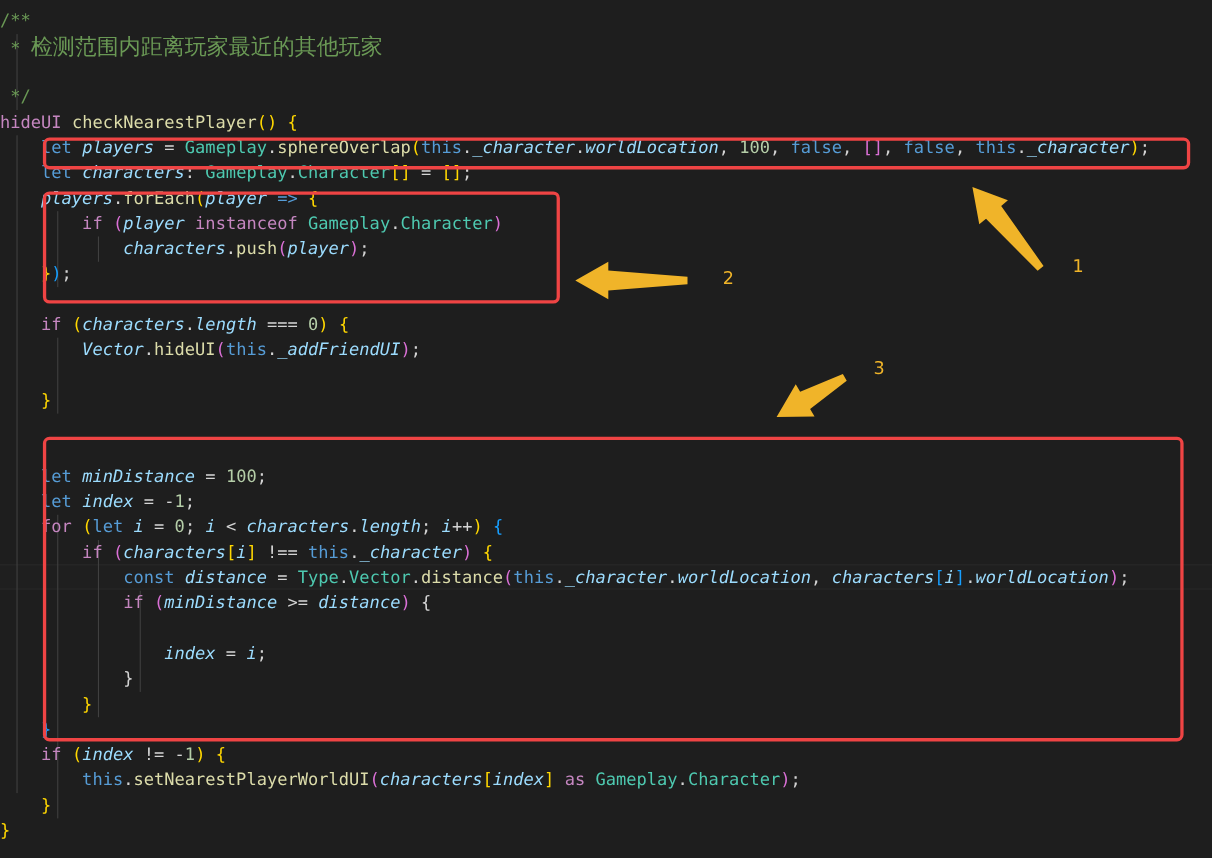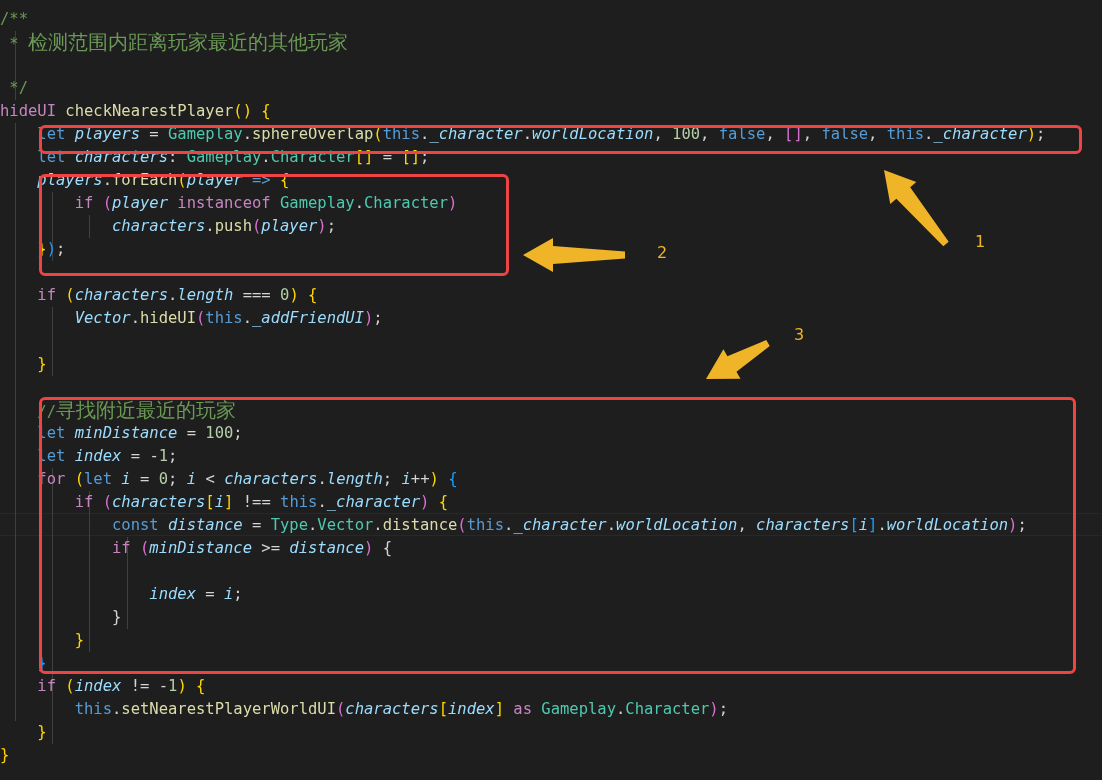--- a/index.html
+++ b/index.html
@@ -118,21 +118,20 @@
       <div class="code-line" style="top: 146px;">    <span class="txt t-kw">let</span><span class="txt t-plain"> </span><span class="txt t-var">characters</span><span class="txt t-plain">: </span><span class="txt t-type">Gameplay</span><span class="txt t-plain">.</span><span class="txt t-type">Character</span><span class="txt t-p0">[</span><span class="txt t-p0">]</span><span class="txt t-plain"> </span><span class="txt t-op">=</span><span class="txt t-plain"> </span><span class="txt t-p0">[</span><span class="txt t-p0">]</span><span class="txt t-plain">;</span></div>
       <div class="code-line" style="top: 169px;">    <span class="txt t-var">players</span><span class="txt t-plain">.</span><span class="txt t-fn">forEach</span><span class="txt t-p0">(</span><span class="txt t-var">player</span><span class="txt t-plain"> </span><span class="txt t-kw">=&gt;</span><span class="txt t-plain"> </span><span class="txt t-p0">{</span></div>
       <div class="code-line" style="top: 192px;">        <span class="txt t-ctrl">if</span><span class="txt t-plain"> </span><span class="txt t-p1">(</span><span class="txt t-var">player</span><span class="txt t-plain"> </span><span class="txt t-ctrl">instanceof</span><span class="txt t-plain"> </span><span class="txt t-type">Gameplay</span><span class="txt t-plain">.</span><span class="txt t-type">Character</span><span class="txt t-p1">)</span></div>
       <div class="code-line" style="top: 215px;">            <span class="txt t-var">characters</span><span class="txt t-plain">.</span><span class="txt t-fn">push</span><span class="txt t-p1">(</span><span class="txt t-var">player</span><span class="txt t-p1">)</span><span class="txt t-plain">;</span></div>
       <div class="code-line" style="top: 238px;">    <span class="txt t-p0">}</span><span class="txt t-p2">)</span><span class="txt t-plain">;</span></div>
       <div class="code-line" style="top: 261px;"></div>
       <div class="code-line" style="top: 284px;">    <span class="txt t-ctrl">if</span><span class="txt t-plain"> </span><span class="txt t-p0">(</span><span class="txt t-var">characters</span><span class="txt t-plain">.</span><span class="txt t-var">length</span><span class="txt t-plain"> </span><span class="txt t-op">===</span><span class="txt t-plain"> </span><span class="txt t-num">0</span><span class="txt t-p0">)</span><span class="txt t-plain"> </span><span class="txt t-p0">{</span></div>
       <div class="code-line" style="top: 307px;">        <span class="txt t-var">Vector</span><span class="txt t-plain">.</span><span class="txt t-fn">hideUI</span><span class="txt t-p1">(</span><span class="txt t-kw">this</span><span class="txt t-plain">.</span><span class="txt t-var">_addFriendUI</span><span class="txt t-p1">)</span><span class="txt t-plain">;</span></div>
       <div class="code-line" style="top: 353px;">    <span class="txt t-p0">}</span></div>
       <div class="code-line" style="top: 376px;"></div>
-      <div class="code-line" style="top: 399px;">    <span class="txt t-cmt">//</span><span class="txt t-cmt cjk">寻找附近最近的玩家</span></div>
       <div class="code-line" style="top: 422px;">    <span class="txt t-kw">let</span><span class="txt t-plain"> </span><span class="txt t-var">minDistance</span><span class="txt t-plain"> </span><span class="txt t-op">=</span><span class="txt t-plain"> </span><span class="txt t-num">100</span><span class="txt t-plain">;</span></div>
       <div class="code-line" style="top: 445px;">    <span class="txt t-kw">let</span><span class="txt t-plain"> </span><span class="txt t-var">index</span><span class="txt t-plain"> </span><span class="txt t-op">=</span><span class="txt t-plain"> </span><span class="txt t-op">-</span><span class="txt t-num">1</span><span class="txt t-plain">;</span></div>
       <div class="code-line" style="top: 468px;">    <span class="txt t-ctrl">for</span><span class="txt t-plain"> </span><span class="txt t-p0">(</span><span class="txt t-kw">let</span><span class="txt t-plain"> </span><span class="txt t-var">i</span><span class="txt t-plain"> </span><span class="txt t-op">=</span><span class="txt t-plain"> </span><span class="txt t-num">0</span><span class="txt t-plain">; </span><span class="txt t-var">i</span><span class="txt t-plain"> </span><span class="txt t-op">&lt;</span><span class="txt t-plain"> </span><span class="txt t-var">characters</span><span class="txt t-plain">.</span><span class="txt t-var">length</span><span class="txt t-plain">; </span><span class="txt t-var">i</span><span class="txt t-op">++</span><span class="txt t-p0">)</span><span class="txt t-plain"> </span><span class="txt t-p2">{</span></div>
       <div class="code-line" style="top: 491px;">        <span class="txt t-ctrl">if</span><span class="txt t-plain"> </span><span class="txt t-p1">(</span><span class="txt t-var">characters</span><span class="txt t-p0">[</span><span class="txt t-var">i</span><span class="txt t-p0">]</span><span class="txt t-plain"> </span><span class="txt t-op">!==</span><span class="txt t-plain"> </span><span class="txt t-kw">this</span><span class="txt t-plain">.</span><span class="txt t-var">_character</span><span class="txt t-p1">)</span><span class="txt t-plain"> </span><span class="txt t-p0">{</span></div>
       <div class="code-line" style="top: 514px;">            <span class="txt t-kw">const</span><span class="txt t-plain"> </span><span class="txt t-var">distance</span><span class="txt t-plain"> </span><span class="txt t-op">=</span><span class="txt t-plain"> </span><span class="txt t-type">Type</span><span class="txt t-plain">.</span><span class="txt t-type">Vector</span><span class="txt t-plain">.</span><span class="txt t-fn">distance</span><span class="txt t-p1">(</span><span class="txt t-kw">this</span><span class="txt t-plain">.</span><span class="txt t-var">_character</span><span class="txt t-plain">.</span><span class="txt t-var">worldLocation</span><span class="txt t-plain">, </span><span class="txt t-var">characters</span><span class="txt t-p2">[</span><span class="txt t-var">i</span><span class="txt t-p2">]</span><span class="txt t-plain">.</span><span class="txt t-var">worldLocation</span><span class="txt t-p1">)</span><span class="txt t-plain">;</span></div>
       <div class="code-line" style="top: 537px;">            <span class="txt t-ctrl">if</span><span class="txt t-plain"> </span><span class="txt t-p1">(</span><span class="txt t-var">minDistance</span><span class="txt t-plain"> </span><span class="txt t-op">&gt;=</span><span class="txt t-plain"> </span><span class="txt t-var">distance</span><span class="txt t-p1">)</span><span class="txt t-plain"> </span><span class="txt t-plain">{</span></div>
       <div class="code-line" style="top: 583px;">                <span class="txt t-var">index</span><span class="txt t-plain"> </span><span class="txt t-op">=</span><span class="txt t-plain"> </span><span class="txt t-var">i</span><span class="txt t-plain">;</span></div>
       <div class="code-line" style="top: 606px;">            <span class="txt t-plain">}</span></div>
       <div class="code-line" style="top: 629px;">        <span class="txt t-p0">}</span></div>
       <div class="code-line" style="top: 652px;">    <span class="txt t-p2">}</span></div>

